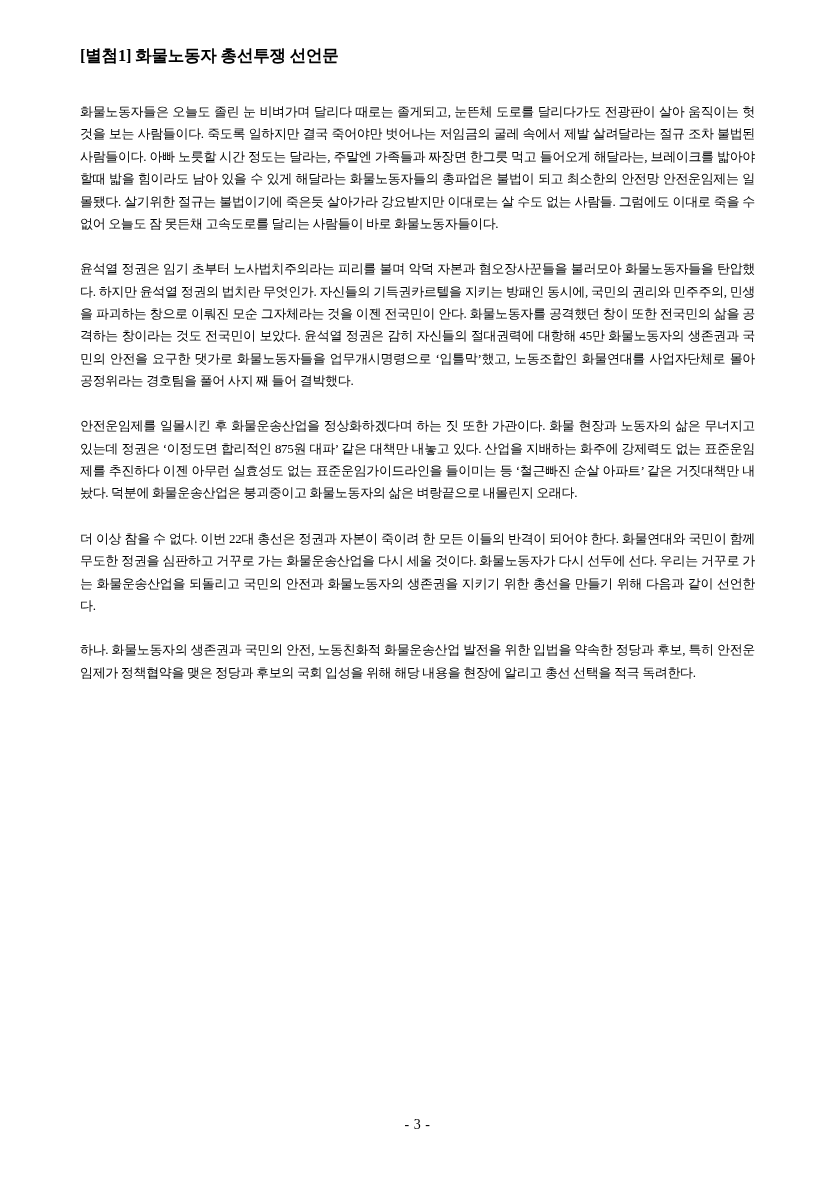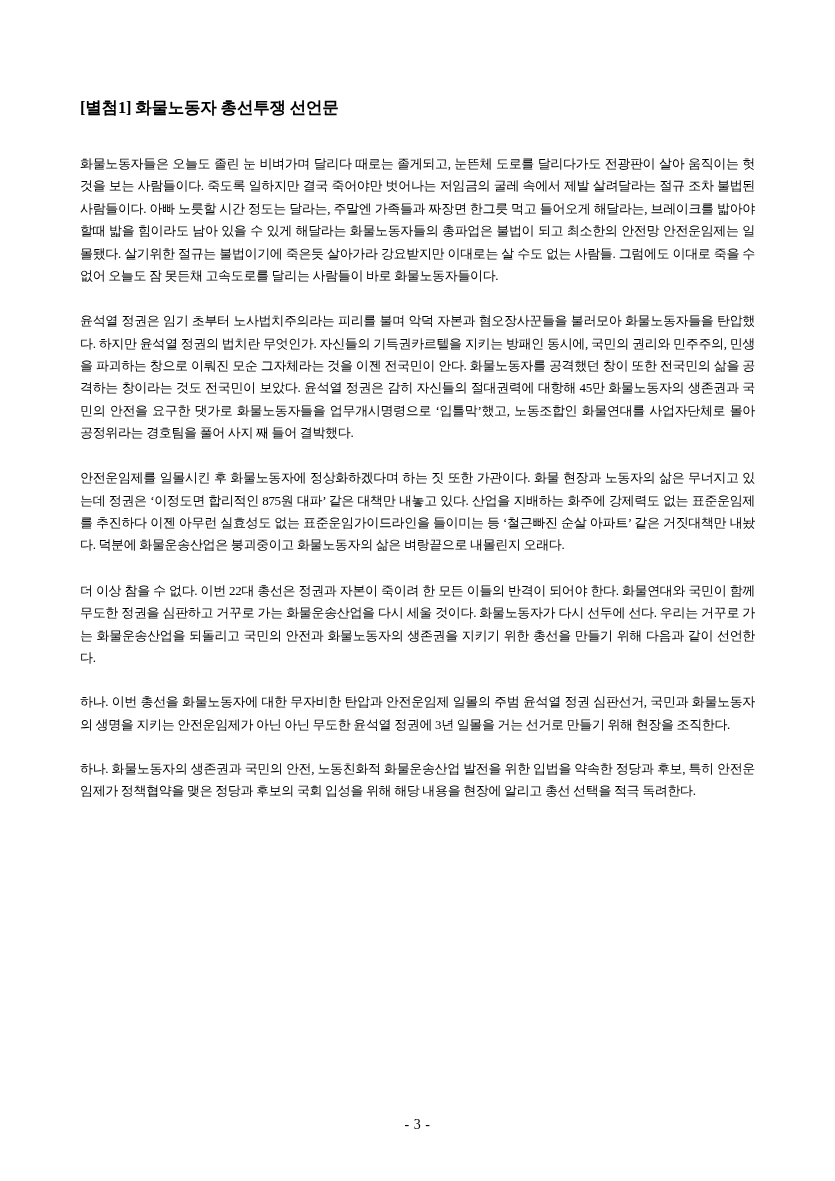--- a/index.html
+++ b/index.html
@@ -15,21 +15,21 @@
     position: relative;
     overflow: hidden;
   }
   .page {
     position: absolute;
     left: 0;
     top: 0;
     width: 835px;
     height: 1181px;
     box-sizing: border-box;
-    padding: 96px 80px 40px 80px;
+    padding: 44px 80px 40px 80px;
   }
   .doc-title {
     font-size: 16.5px;
     font-weight: bold;
     letter-spacing: -0.2px;
     margin: 0 0 34px 0;
     line-height: 1.4;
   }
   .para {
     font-size: 13px;
@@ -55,20 +55,19 @@
 </style>
 </head>
 <body>
 
 <div class="page">
 
   <h1 class="doc-title">[별첨1] 화물노동자 총선투쟁 선언문</h1>
 
   <p class="para">화물노동자들은 오늘도 졸린 눈 비벼가며 달리다 때로는 졸게되고, 눈뜬체 도로를 달리다가도 전광판이 살아 움직이는 헛것을 보는 사람들이다. 죽도록 일하지만 결국 죽어야만 벗어나는 저임금의 굴레 속에서 제발 살려달라는 절규 조차 불법된 사람들이다. 아빠 노릇할 시간 정도는 달라는, 주말엔 가족들과 짜장면 한그릇 먹고 들어오게 해달라는, 브레이크를 밟아야 할때 밟을 힘이라도 남아 있을 수 있게 해달라는 화물노동자들의 총파업은 불법이 되고 최소한의 안전망 안전운임제는 일몰됐다. 살기위한 절규는 불법이기에 죽은듯 살아가라 강요받지만 이대로는 살 수도 없는 사람들. 그럼에도 이대로 죽을 수 없어 오늘도 잠 못든채 고속도로를 달리는 사람들이 바로 화물노동자들이다.</p>
   <p class="para">윤석열 정권은 임기 초부터 노사법치주의라는 피리를 불며 악덕 자본과 혐오장사꾼들을 불러모아 화물노동자들을 탄압했다. 하지만 윤석열 정권의 법치란 무엇인가. 자신들의 기득권카르텔을 지키는 방패인 동시에, 국민의 권리와 민주주의, 민생을 파괴하는 창으로 이뤄진 모순 그자체라는 것을 이젠 전국민이 안다. 화물노동자를 공격했던 창이 또한 전국민의 삶을 공격하는 창이라는 것도 전국민이 보았다. 윤석열 정권은 감히 자신들의 절대권력에 대항해 45만 화물노동자의 생존권과 국민의 안전을 요구한 댓가로 화물노동자들을 업무개시명령으로 ‘입틀막’했고, 노동조합인 화물연대를 사업자단체로 몰아 공정위라는 경호팀을 풀어 사지 째 들어 결박했다.</p>
-  <p class="para">안전운임제를 일몰시킨 후 화물노동자에 정상화하겠다며 하는 짓 또한 가관이다. 화물 현장과 노동자의 삶은 무너지고 있는데 정권은 ‘이정도면 합리적인 875원 대파’ 같은 대책만 내놓고 있다. 산업을 지배하는 화주에 강제력도 없는 표준운임제를 추진하다 이젠 아무런 실효성도 없는 표준운임가이드라인을 들이미는 등 ‘철근빠진 순살 아파트’ 같은 거짓대책만 내놨다.  덕분에 화물운송산업은 붕괴중이고 화물노동자의 삶은 벼랑끝으로 내몰린지 오래다.</p>
+  <p class="para">안전운임제를 일몰시킨 후 화물운송산업을 정상화하겠다며 하는 짓 또한 가관이다. 화물 현장과 노동자의 삶은 무너지고 있는데 정권은 ‘이정도면 합리적인 875원 대파’ 같은 대책만 내놓고 있다. 산업을 지배하는 화주에 강제력도 없는 표준운임제를 추진하다 이젠 아무런 실효성도 없는 표준운임가이드라인을 들이미는 등 ‘철근빠진 순살 아파트’ 같은 거짓대책만 내놨다.  덕분에 화물운송산업은 붕괴중이고 화물노동자의 삶은 벼랑끝으로 내몰린지 오래다.</p>
   <p class="para tight">더 이상 참을 수 없다. 이번 22대 총선은 정권과 자본이 죽이려 한 모든 이들의 반격이 되어야 한다. 화물연대와 국민이 함께 무도한 정권을 심판하고 거꾸로 가는 화물운송산업을 다시 세울 것이다. 화물노동자가 다시 선두에 선다. 우리는 거꾸로 가는 화물운송산업을 되돌리고 국민의 안전과 화물노동자의 생존권을 지키기 위한 총선을 만들기 위해 다음과 같이 선언한다.</p>
-  <p class="para tight">하나. 이번 총선을 화물노동자에 대한 무자비한 탄압과 안전운임제 일몰의 주범 윤석열 정권 심판선거, 국민과 화물노동자의 생명을 지키는 안전운임제가 아닌 아닌 무도한 윤석열 정권에 3년 일몰을 거는 선거로 만들기 위해 현장을 조직한다.</p>
   <p class="para tight">하나. 화물노동자의 생존권과 국민의 안전, 노동친화적 화물운송산업 발전을 위한 입법을 약속한 정당과 후보, 특히 안전운임제가 정책협약을 맺은 정당과 후보의 국회 입성을 위해 해당 내용을 현장에 알리고 총선 선택을 적극 독려한다.</p>
 
   <div class="page-number">- 3 -</div>
 
 </div>
 
 </body></html>

